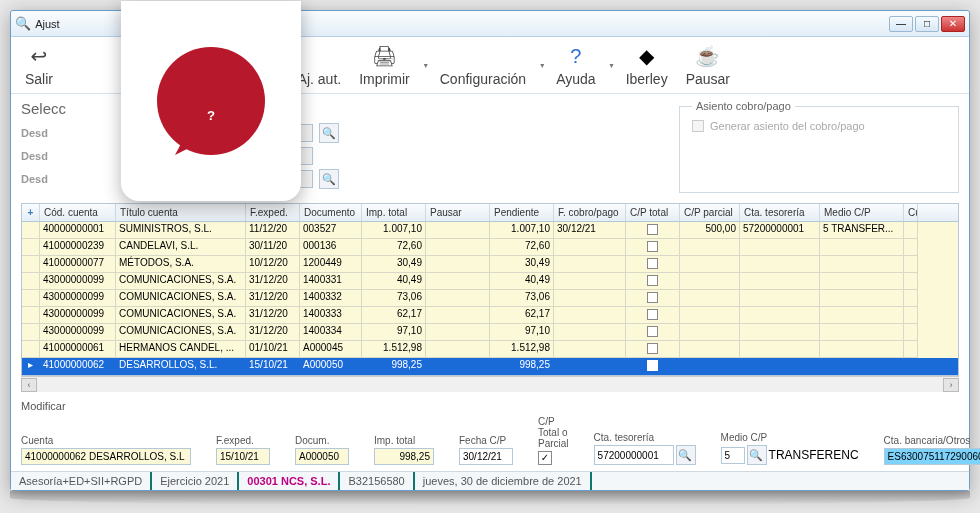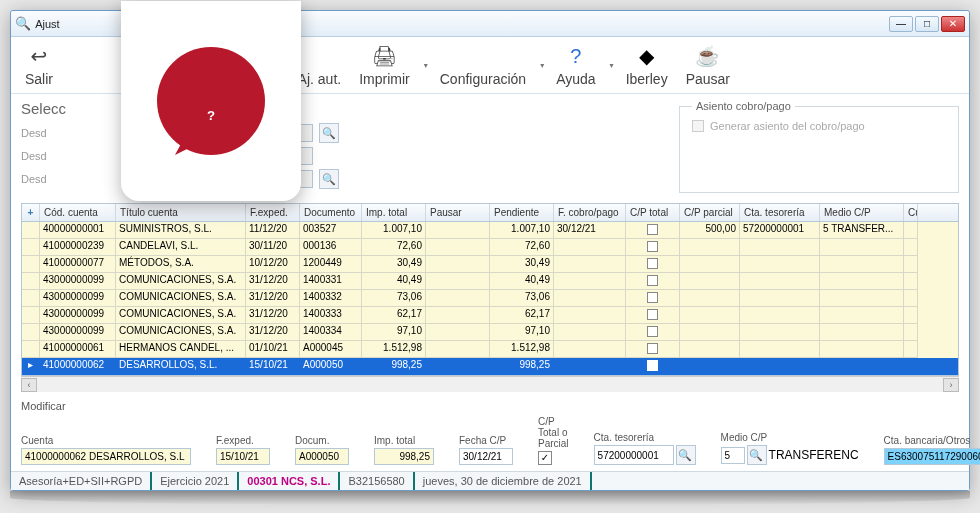--- a/index.html
+++ b/index.html
@@ -16,21 +16,21 @@
 .toolbar { display: flex; align-items: flex-end; padding: 4px 8px; border-bottom: 1px solid #d5e3ef; gap: 6px; }
 .tool-btn { display: flex; flex-direction: column; align-items: center; gap: 2px; padding: 2px 6px; cursor: pointer; color: #444; }
 .tool-btn .ico { width: 28px; height: 26px; display: flex; align-items: center; justify-content: center; font-size: 20px; }
 .tool-btn .lbl { font-size: 14px; }
 .drop-arrow { font-size: 8px; margin-left: 2px; color: #777; align-self: center; }
 
 .selbar { display: flex; gap: 10px; padding: 6px 10px; }
 .sel-left { flex: 1; }
 .sel-left h4 { color: #666; font-size: 15px; margin-bottom: 6px; font-weight: normal; }
 .sel-row { display: flex; align-items: center; gap: 6px; margin-bottom: 4px; color: #999; }
-.sel-row .lbl1 { width: 60px; }
+.sel-row .lbl1 { width: 60px; font-weight: bold; }
 .sel-row .lbl2 { width: 40px; text-align: right; margin-left: 80px; }
 .sel-row input { width: 100px; padding: 2px 4px; border: 1px solid #b5c8d8; background: #f3f3f3; color: #888; }
 .sel-row .icon-btn { width: 20px; height: 20px; border: 1px solid #b5c8d8; background: #f0f4f8; display: flex; align-items: center; justify-content: center; cursor: pointer; font-size: 11px; color: #666; }
 
 fieldset.asiento { border: 1px solid #cfd9e2; padding: 8px 12px; width: 280px; }
 fieldset.asiento legend { color: #666; padding: 0 4px; }
 fieldset.asiento .chkrow { display: flex; align-items: center; gap: 6px; color: #aaa; }
 
 .grid-wrap { padding: 4px 10px; }
 .grid { border: 1px solid #b5c8d8; background: #fff; }

